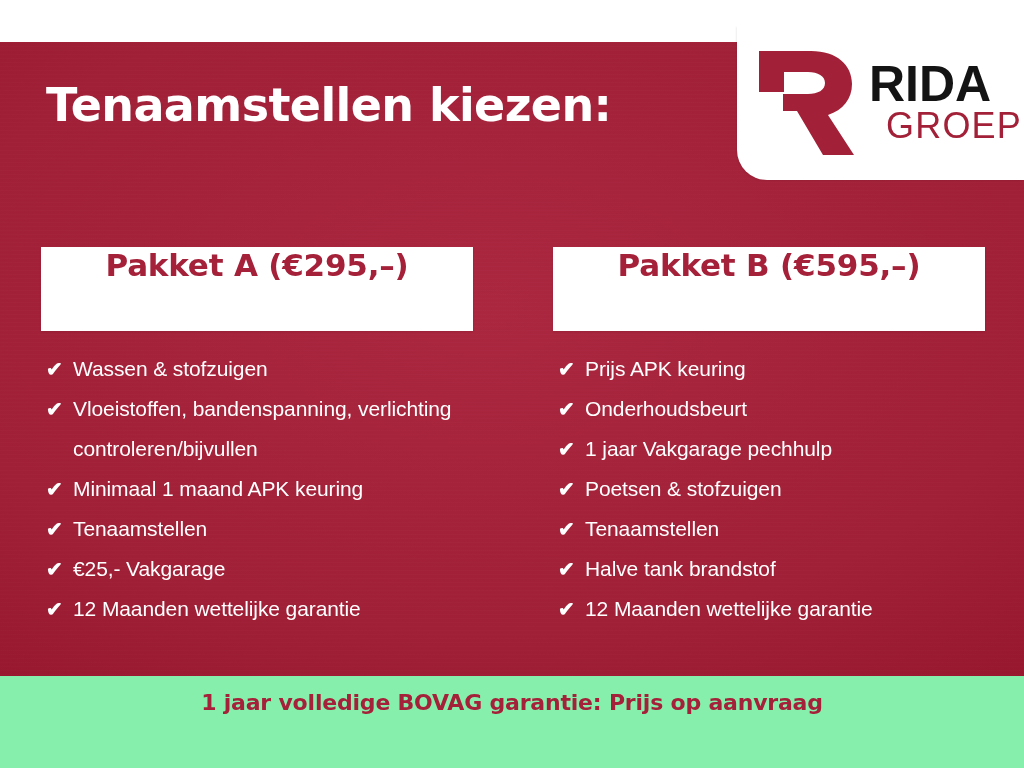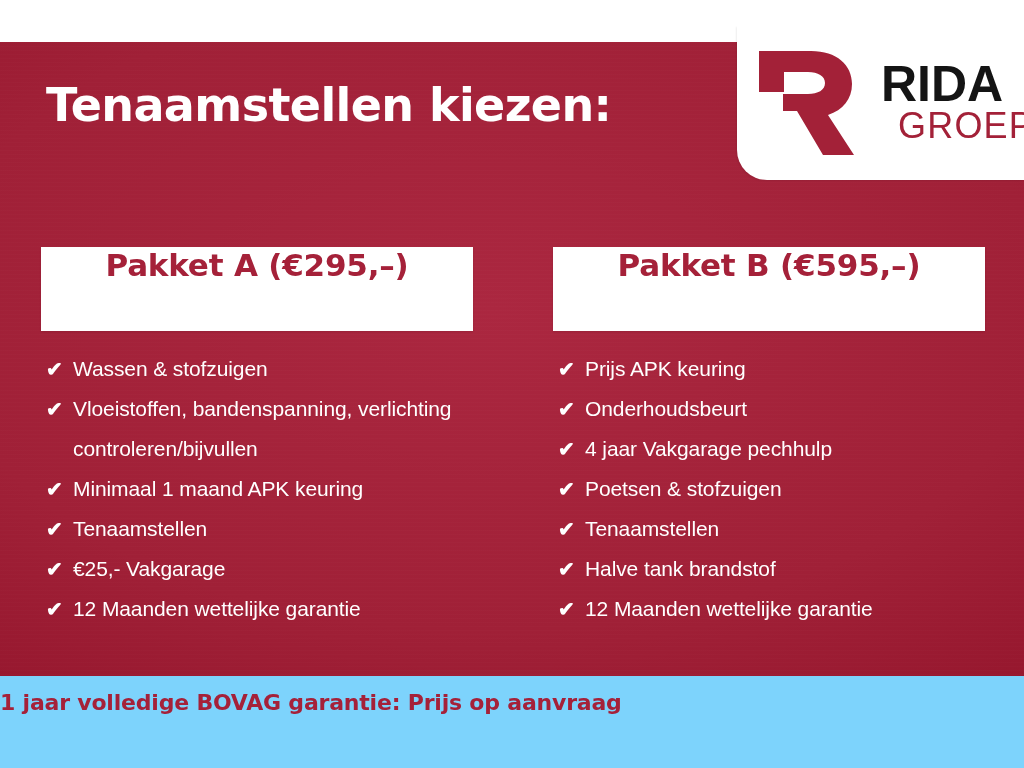--- a/index.html
+++ b/index.html
@@ -67,21 +67,21 @@
     position: absolute;
     right: 0;
     top: 26px;
     width: 287px;
     height: 154px;
     background: #ffffff;
     border-bottom-left-radius: 30px;
     display: flex;
     align-items: center;
     padding: 0 22px 0 16px;
-    gap: 24px;
+    gap: 12px;
     z-index: 7;
     box-shadow: -1px 1px 2px rgba(0,0,0,0.07);
   }
 
   .logo-mark {
     width: 104px;
     height: 112px;
     flex: 0 0 auto;
     display: block;
   }
@@ -177,24 +177,24 @@
 
   .feature-text { flex: 1 1 auto; }
 
   
   .footer-bar {
     position: absolute;
     left: 0;
     top: 676px;
     width: 1024px;
     height: 92px;
-    background: #7dd3fc;
+    background: #86efac;
     display: flex;
     align-items: flex-start;
-    justify-content: flex-start;
+    justify-content: center;
     padding-top: 14px;
     z-index: 6;
   }
 
   .footer-text {
     color: #a52139;
     font-size: 22px;
     font-weight: 800;
     letter-spacing: -0.2px;
     font-family: "DejaVu Sans", "Liberation Sans", sans-serif;
@@ -278,21 +278,21 @@
           <li class="feature-item">
             <span class="check-icon">✔</span>
             <span class="feature-text">Prijs APK keuring</span>
           </li>
           <li class="feature-item">
             <span class="check-icon">✔</span>
             <span class="feature-text">Onderhoudsbeurt</span>
           </li>
           <li class="feature-item">
             <span class="check-icon">✔</span>
-            <span class="feature-text">4 jaar Vakgarage pechhulp</span>
+            <span class="feature-text">1 jaar Vakgarage pechhulp</span>
           </li>
           <li class="feature-item">
             <span class="check-icon">✔</span>
             <span class="feature-text">Poetsen &amp; stofzuigen</span>
           </li>
           <li class="feature-item">
             <span class="check-icon">✔</span>
             <span class="feature-text">Tenaamstellen</span>
           </li>
           <li class="feature-item">

